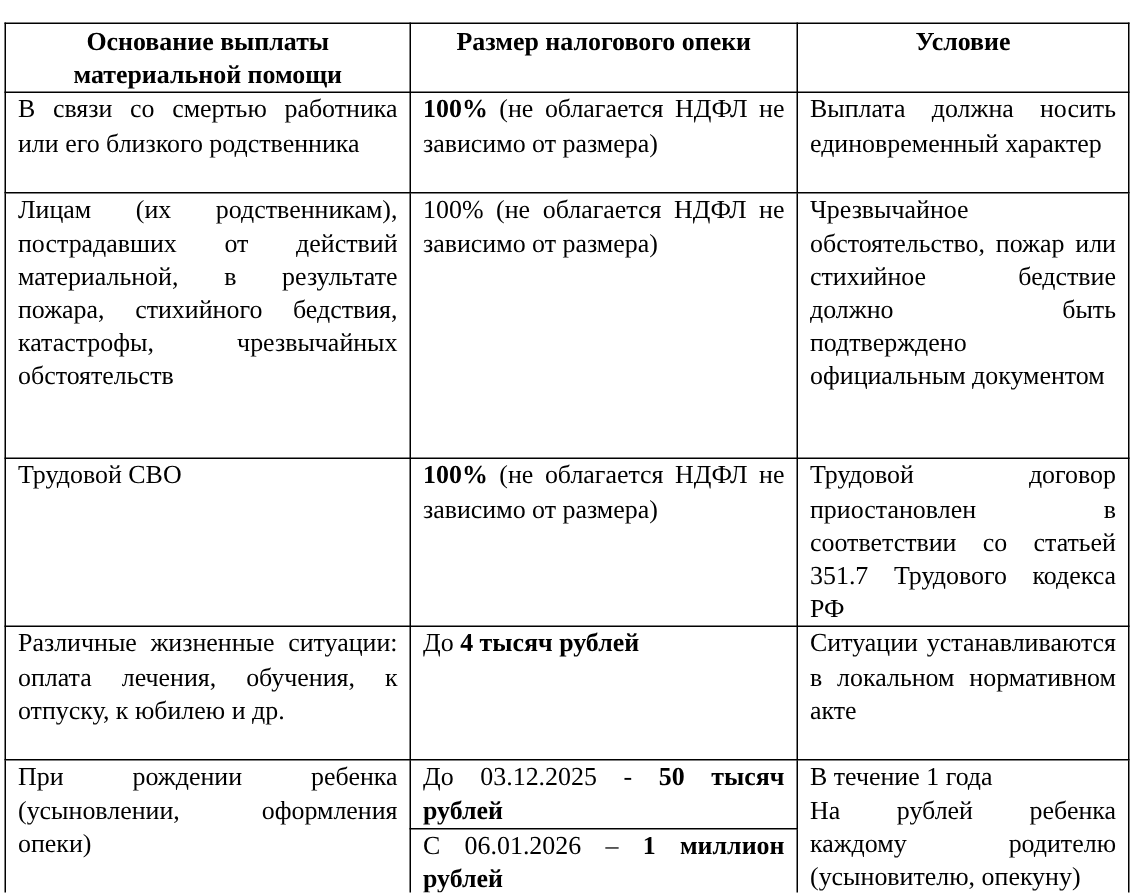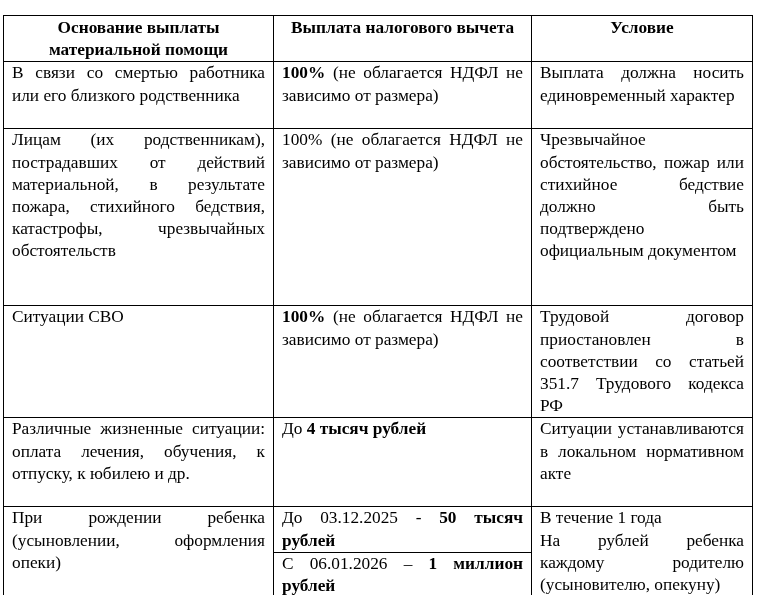--- a/index.html
+++ b/index.html
@@ -62,21 +62,21 @@
     <col class="col1">
     <col class="col2">
     <col class="col3">
   </colgroup>
   <thead>
     <tr class="row-h">
       <th>
         <span class="line">Основание выплаты</span>
         <span class="line">материальной помощи</span>
       </th>
-      <th>Выплата налогового вычета</th>
+      <th>Размер налогового опеки</th>
       <th>Условие</th>
     </tr>
   </thead>
   <tbody>
 
     <tr class="row-1">
       <td class="justify">
         <span>В связи со смертью работника или его близкого родственника</span>
       </td>
       <td class="justify">
@@ -94,21 +94,21 @@
       <td class="justify">
         <span>100% (не облагается НДФЛ не зависимо от размера)</span>
       </td>
       <td class="justify">
         <span>Чрезвычайное обстоятельство, пожар или стихийное бедствие должно быть подтверждено официальным документом</span>
       </td>
     </tr>
 
     <tr class="row-3">
       <td class="justify">
-        <span>Ситуации СВО</span>
+        <span>Трудовой СВО</span>
       </td>
       <td class="justify">
         <b>100%</b><span> (не облагается НДФЛ не зависимо от размера)</span>
       </td>
       <td class="justify">
         <span>Трудовой договор приостановлен в соответствии со статьей 351.7 Трудового кодекса РФ</span>
       </td>
     </tr>
 
     <tr class="row-4">

